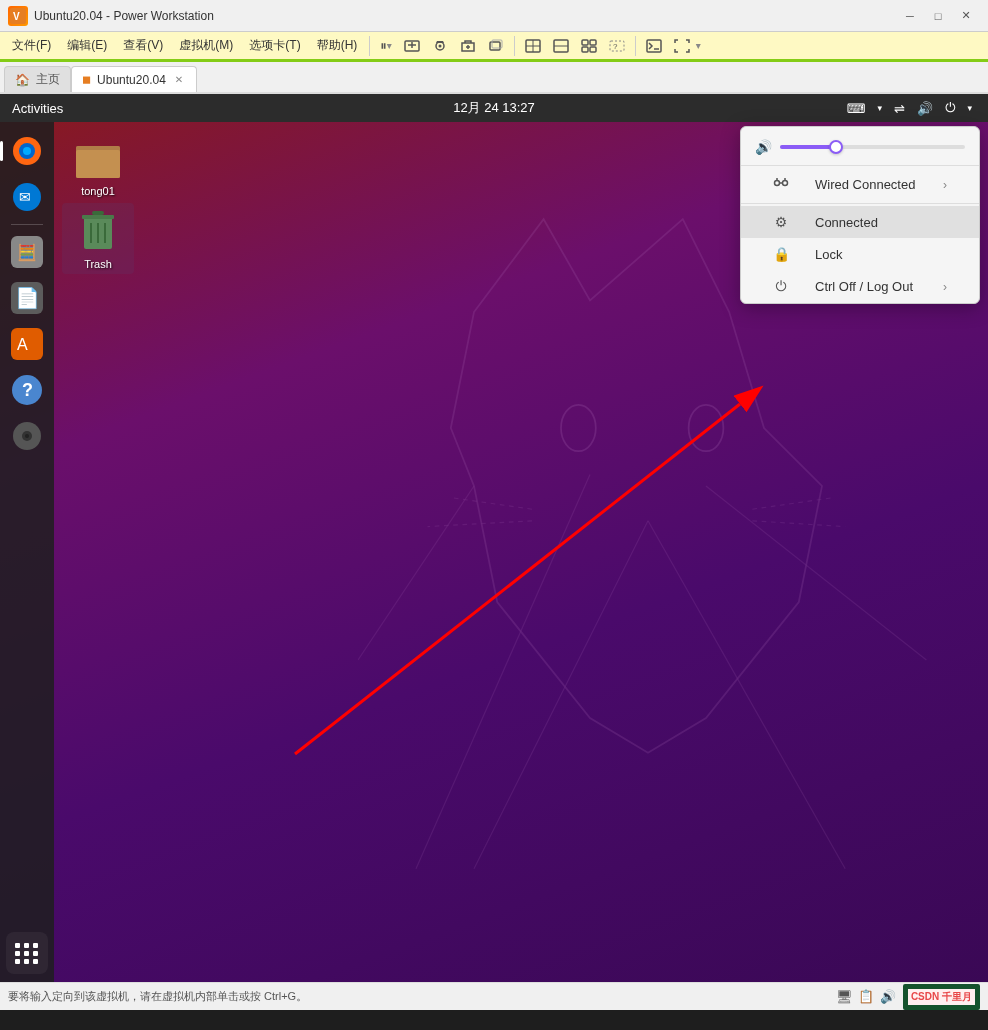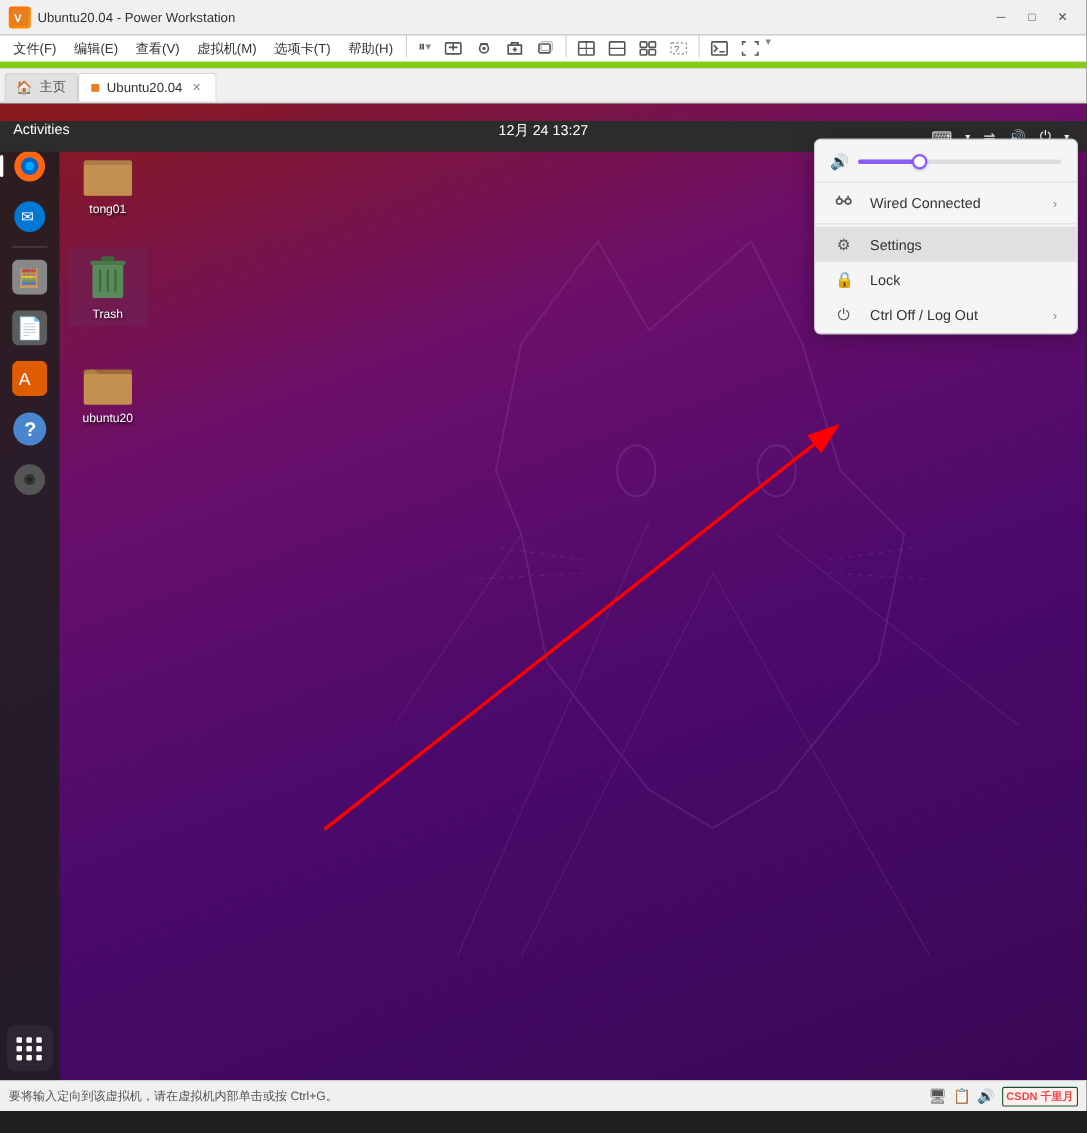--- a/index.html
+++ b/index.html
@@ -31,24 +31,24 @@
     .win-btn {
       width: 28px; height: 22px;
       display: flex; align-items: center; justify-content: center;
       font-size: 11px; color: #555; cursor: pointer;
       border: none; background: transparent;
     }
 
     
     .vmware-menubar {
       height: 30px;
-      background: #ffffff;
-      border-bottom: 6px solid #84cc16;
+      background: #fef9c3;
+      border-bottom: 3px solid #84cc16;
       display: flex;
-      align-items: flex-start;
+      align-items: center;
       padding: 0 4px;
     }
     .menu-item {
       padding: 4px 8px;
       font-size: 12px;
       color: #333;
       cursor: pointer;
       border-radius: 2px;
     }
     .toolbar-sep {
@@ -108,24 +108,25 @@
     
     .ubuntu-desktop {
       width: 100%; height: 100%;
       background: linear-gradient(160deg, #8b1a1a 0%, #6b0f6b 30%, #4a0a6b 60%, #3a0855 100%);
       position: relative;
     }
 
     
     .ubuntu-panel {
       position: absolute;
-      top: 16px; left: 0; right: 0;
+      top: 0; left: 0; right: 0;
       height: 28px;
       background: #2c2c2c;
       display: flex;
+      align-items: center;
       padding: 0 12px;
       z-index: 10;
     }
     .panel-activities {
       color: white; font-size: 13px; cursor: pointer; margin-right: auto;
     }
     .panel-clock {
       color: white; font-size: 13px; position: absolute; left: 50%; transform: translateX(-50%);
     }
     .panel-right {
@@ -179,21 +180,21 @@
       display: grid; grid-template-columns: repeat(3,6px); gap: 3px;
     }
     .apps-grid-dot {
       width: 5px; height: 5px; background: white; border-radius: 1px;
     }
 
     
     .desktop-icons {
       position: absolute;
       top: 36px; left: 62px;
-      display: flex; flex-direction: column; gap: 24px;
+      display: flex; flex-direction: column; gap: 2px;
     }
     .desktop-icon {
       display: flex; flex-direction: column; align-items: center;
       width: 72px; cursor: pointer; padding: 4px; border-radius: 4px;
     }
     .icon-img {
       width: 48px; height: 48px; border-radius: 8px;
       display: flex; align-items: center; justify-content: center; font-size: 28px;
     }
     .icon-label {
@@ -256,22 +257,22 @@
       box-shadow: 0 1px 3px rgba(0,0,0,0.2);
     }
 
     .menu-separator {
       height: 1px; background: #ddd; margin: 2px 0;
     }
 
     
     .menu-row {
       display: flex; align-items: center;
-      padding: 8px 18px;
-      cursor: pointer; gap: 16px;
+      padding: 8px 32px;
+      cursor: pointer; gap: 26px;
       font-size: 13px; color: #333;
     }
     .menu-row.highlighted { background: #e0e0e0; }
     .menu-row-icon { font-size: 14px; color: #555; width: 16px; text-align: center; }
     .menu-row-label { flex: 1; }
     .menu-row-arrow { color: #888; font-size: 12px; }
 
     
     .red-arrow {
       position: absolute;
@@ -291,21 +292,21 @@
     }
     .status-icons {
       margin-left: auto;
       display: flex; align-items: center; gap: 6px;
     }
     .status-icon-item {
       font-size: 13px; color: #555;
     }
     .csdn-badge {
       font-size: 10px; color: #e84749; font-weight: bold;
-      background: #fff0f0; padding: 1px 3px; border-radius: 2px; border: 1px solid #14532d;
+      background: #fff0f0; padding: 1px 3px; border-radius: 2px; border: 5px solid #14532d;
     }
   </style>
 </head>
 <body>
 
 <div>
 
   <div class="vmware-titlebar">
     <div class="app-icon">
       <svg width="16" height="16" viewBox="0 0 16 16">
@@ -531,30 +532,20 @@
               <rect x="5" y="8" width="28" height="32" rx="2" fill="#5a8a5a"></rect>
               <rect x="3" y="6" width="32" height="4" rx="1" fill="#4a7a4a"></rect>
               <rect x="13" y="2" width="12" height="4" rx="2" fill="#3a6a3a"></rect>
               <line x1="12" y1="14" x2="12" y2="34" stroke="#3a6a3a" stroke-width="2"></line>
               <line x1="19" y1="14" x2="19" y2="34" stroke="#3a6a3a" stroke-width="2"></line>
               <line x1="26" y1="14" x2="26" y2="34" stroke="#3a6a3a" stroke-width="2"></line>
             </svg>
           </div>
           <span class="icon-label">Trash</span>
         </div>
-        <div class="desktop-icon">
-          <div class="icon-img">
-            <svg width="44" height="40" viewBox="0 0 44 40">
-              <rect x="0" y="8" width="44" height="32" rx="2" fill="#9b6b3a"></rect>
-              <rect x="0" y="12" width="44" height="28" rx="2" fill="#c49050"></rect>
-              <path d="M0 12 Q2 8 10 8 L14 12z" fill="#b07d48"></path>
-            </svg>
-          </div>
-          <span class="icon-label">ubuntu20</span>
-        </div>
       </div>
 
       <div class="system-menu">
         <div class="menu-arrow"></div>
 
         <div class="volume-row">
           <span class="vol-icon">🔊</span>
           <div class="vol-slider-container">
             <div class="vol-track"></div>
             <div class="vol-fill"></div>
@@ -575,21 +566,21 @@
             </svg>
           </span>
           <span class="menu-row-label">Wired Connected</span>
           <span class="menu-row-arrow">›</span>
         </div>
 
         <div class="menu-separator"></div>
 
         <div class="menu-row highlighted">
           <span class="menu-row-icon">⚙</span>
-          <span class="menu-row-label">Settings</span>
+          <span class="menu-row-label">Connected</span>
         </div>
 
         <div class="menu-row">
           <span class="menu-row-icon">🔒</span>
           <span class="menu-row-label">Lock</span>
         </div>
 
         <div class="menu-row">
           <span class="menu-row-icon">⏻</span>
           <span class="menu-row-label">Ctrl Off / Log Out</span>

